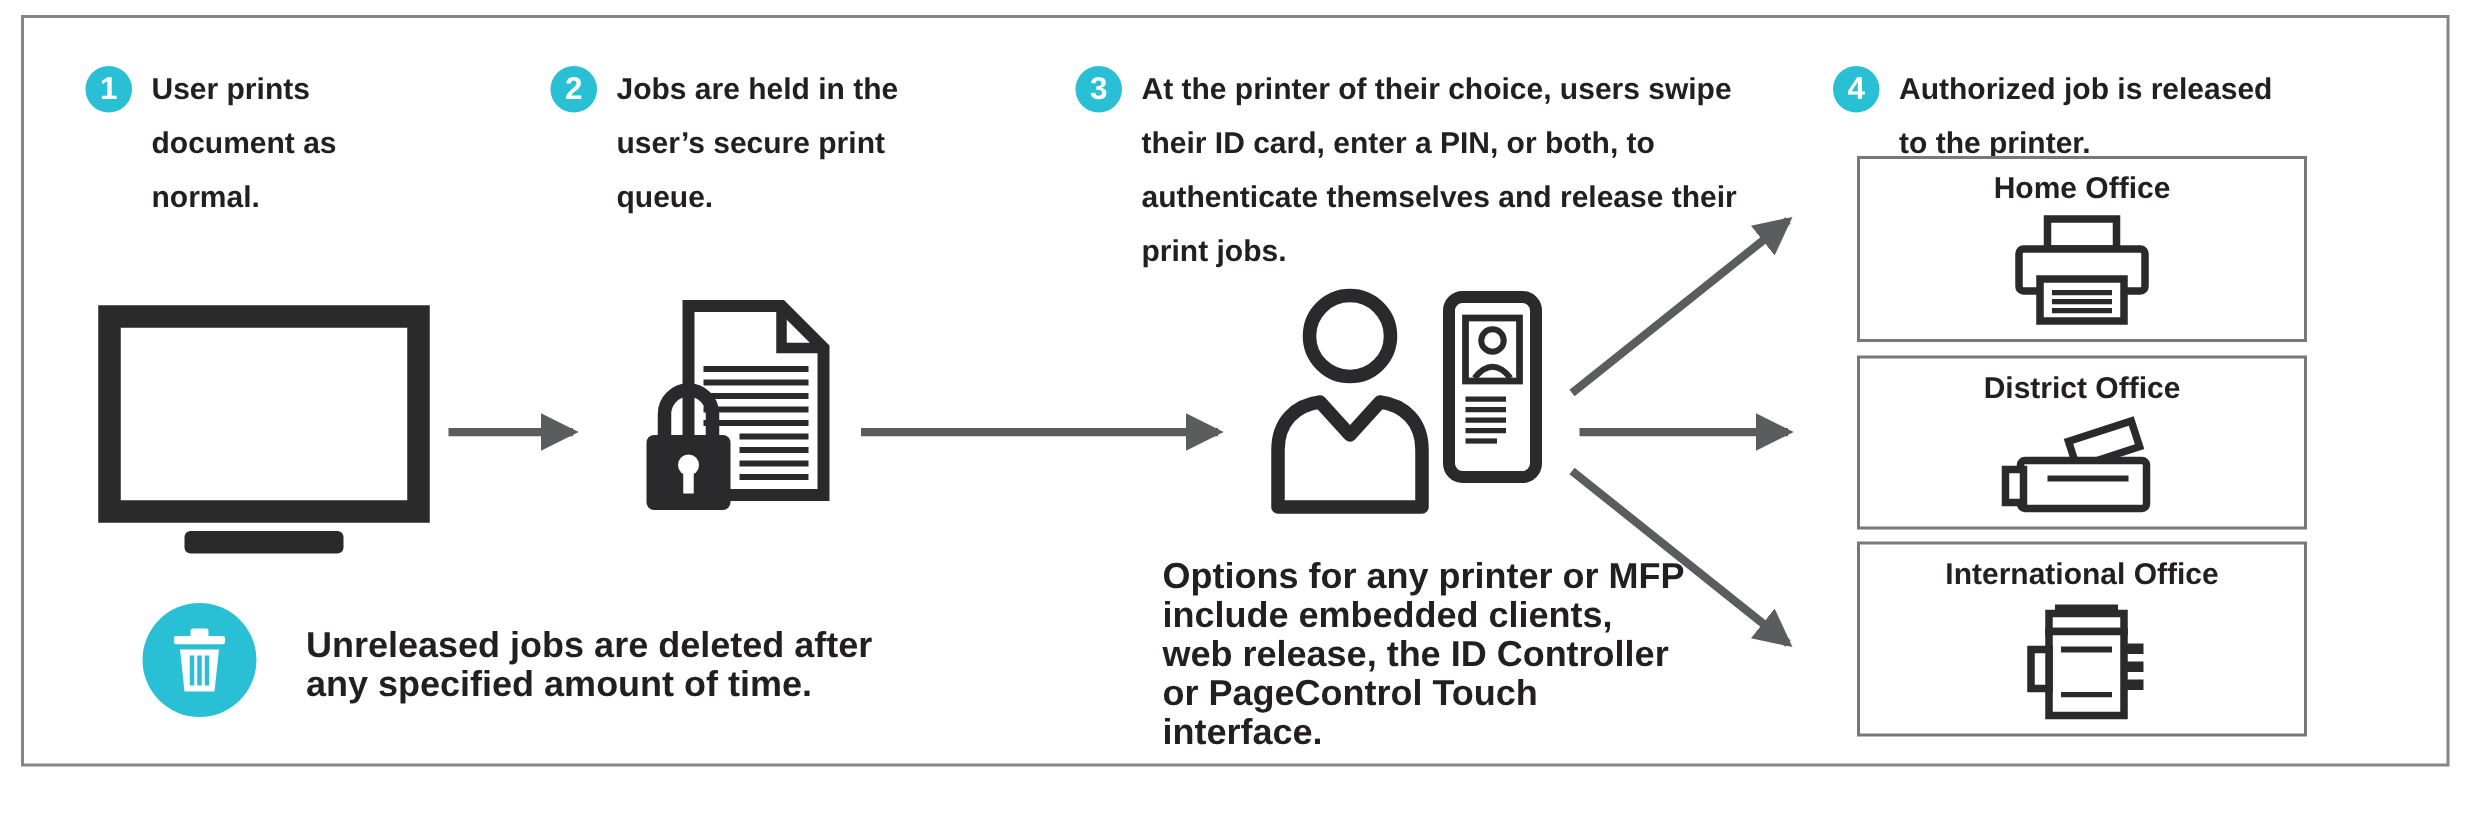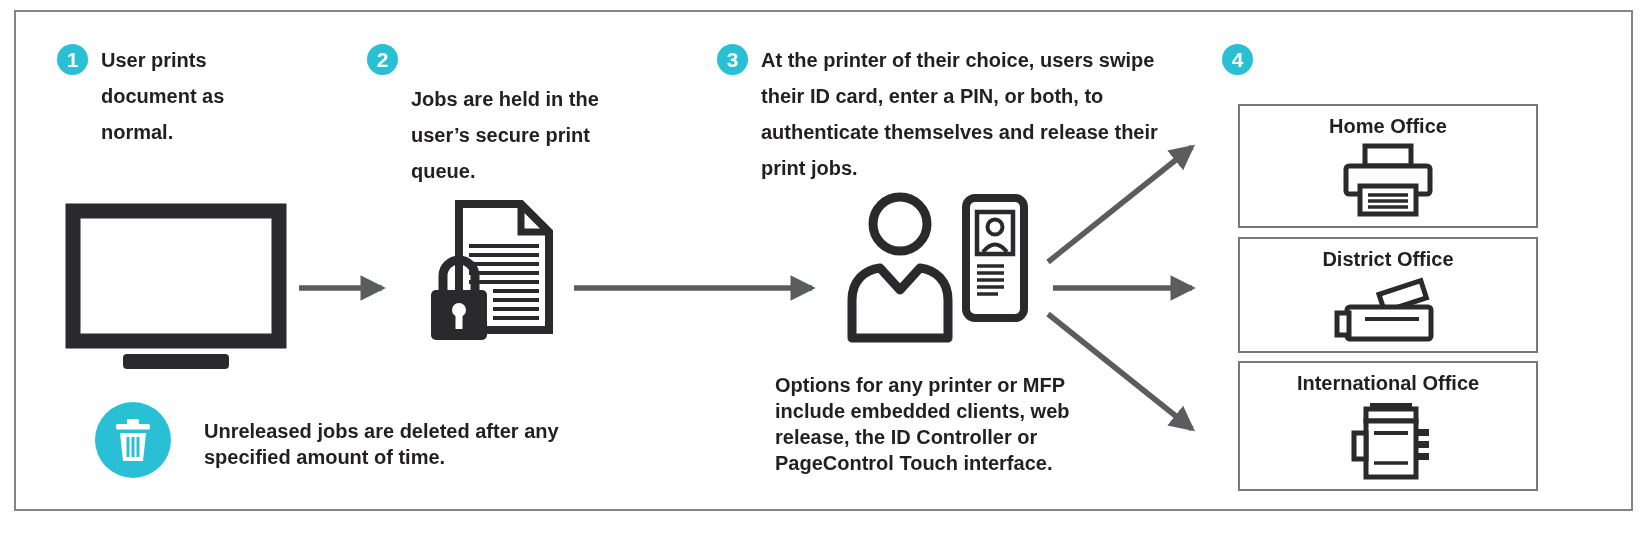--- a/index.html
+++ b/index.html
@@ -24,21 +24,21 @@
     background:#29bfd4;color:#fff;
     display:flex;align-items:center;justify-content:center;
     font-size:21px;font-weight:700;line-height:1;
   }
   .step-text{
     margin-left:44px;
     font-size:20px;font-weight:700;line-height:36px;
   }
   .note-text{
     position:absolute;
-    font-size:20px;font-weight:700;line-height:26px;
+    font-size:24px;font-weight:700;line-height:26px;
   }
   .icon{position:absolute;}
   .printer-box{
     position:absolute;left:1238px;width:300px;
     border:2px solid #77787b;box-sizing:border-box;
     background:#fff;
     display:flex;flex-direction:column;align-items:center;
   }
   .printer-label{
     margin-top:8px;
@@ -75,30 +75,31 @@
     </g>
   </svg>
 
   <div class="step" style="left:57px;top:42px;width:230px;">
     <div class="badge">1</div>
     <div class="step-text" style="width:170px;">User prints document as normal.</div>
   </div>
 
   <div class="step" style="left:367px;top:42px;width:290px;">
     <div class="badge">2</div>
-    <div class="step-text" style="width:235px;margin-top:39px;">Jobs are held in the user’s secure print queue.</div>
+    <div class="step-text" style="width:235px;">Jobs are held in the user’s secure print queue.</div>
   </div>
 
   <div class="step" style="left:717px;top:42px;width:480px;">
     <div class="badge">3</div>
     <div class="step-text" style="width:420px;">At the printer of their choice, users swipe their ID card, enter a PIN, or both, to authenticate themselves and release their print jobs.</div>
   </div>
 
   <div class="step" style="left:1222px;top:42px;width:330px;">
     <div class="badge">4</div>
+    <div class="step-text" style="width:270px;">Authorized job is released to the printer.</div>
   </div>
 
   <div class="icon" style="left:65px;top:203px;">
     <svg width="222" height="168" viewBox="0 0 222 168">
       <rect x="8" y="8" width="206" height="130" fill="#fff" stroke="#2a2a2c" stroke-width="15"></rect>
       <rect x="58" y="151" width="106" height="15" rx="4" fill="#2a2a2c"></rect>
     </svg>
   </div>
 
   <div class="icon" style="left:425px;top:198px;">

